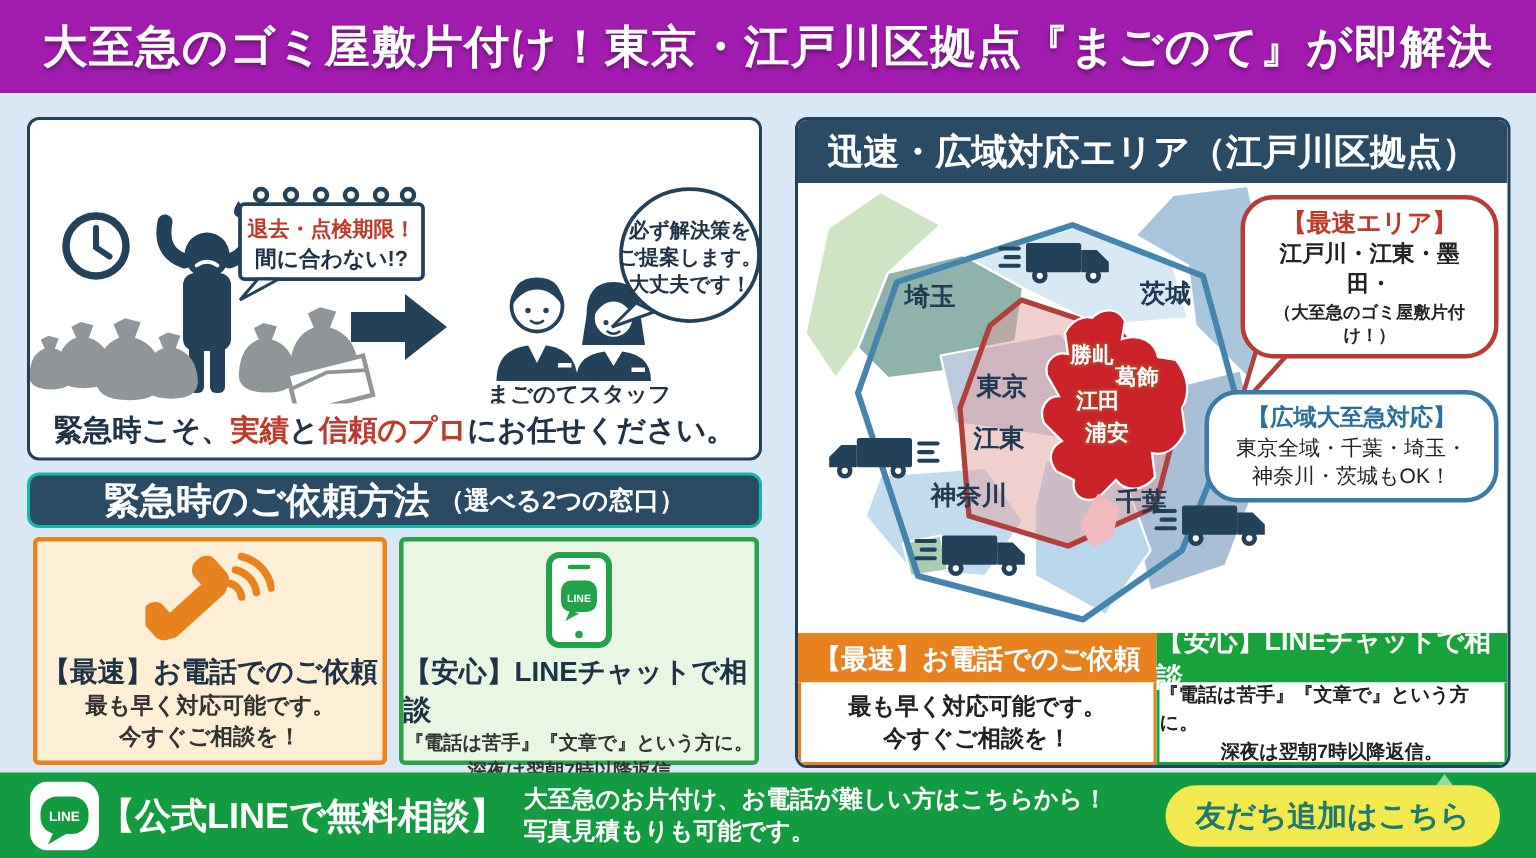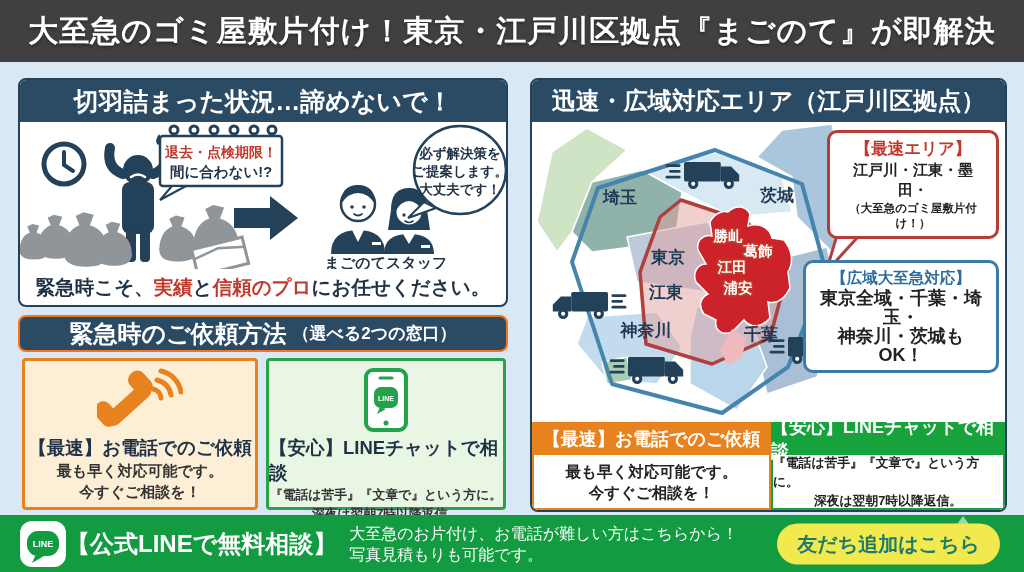--- a/index.html
+++ b/index.html
@@ -5,112 +5,109 @@
   html,body{margin:0;padding:0;}
   body{
     width:1024px;height:572px;position:relative;overflow:hidden;
     background:#d9e8f4;
     font-family:"Liberation Sans","DejaVu Sans",sans-serif;
     -webkit-font-smoothing:antialiased;
   }
   
   .banner{
     position:absolute;left:0;top:0;width:1024px;height:62px;
-    background:#404040;display:flex;align-items:center;justify-content:center;
+    background:#a21caf;display:flex;align-items:center;justify-content:center;
   }
   .banner-title{color:#fff;font-size:30px;font-weight:800;letter-spacing:1px;
     text-shadow:0 2px 3px rgba(0,0,0,.35);}
   
   .panel{position:absolute;background:#fff;border:2px solid #24415a;border-radius:8px;box-sizing:border-box;overflow:hidden;}
   .panel-head{height:42px;background:#2b4a63;display:flex;align-items:center;justify-content:center;}
   .panel-head span{color:#fff;font-weight:800;}
   
   #panel-situation{left:18px;top:78px;width:490px;height:229px;}
   #panel-situation .panel-head span{font-size:25px;}
   .situation-art{position:absolute;left:0;top:42px;width:486px;height:147px;}
   .situation-bottom{
     position:absolute;left:0;top:192px;width:100%;text-align:center;
     font-size:19.5px;font-weight:800;color:#1f3246;line-height:30px;
   }
   .red-em{color:#c0392b;}
   
   #panel-contact-head{
     position:absolute;left:18px;top:315px;width:490px;height:37px;
-    background:#2b4a63;border:2px solid #f97316;border-radius:8px;box-sizing:border-box;
+    background:#2b4a63;border:2px solid #14b8a6;border-radius:8px;box-sizing:border-box;
     display:flex;align-items:center;justify-content:center;gap:6px;
   }
   #panel-contact-head .main{color:#fff;font-weight:800;font-size:24px;}
   #panel-contact-head .sub{color:#fff;font-weight:800;font-size:17px;}
   .contact-box{
     position:absolute;top:358px;height:152px;border-radius:4px;box-sizing:border-box;
     display:flex;flex-direction:column;align-items:center;cursor:pointer;
   }
   #phone-box{left:22px;width:236px;background:#fdeed6;border:3px solid #e8821e;}
   #line-box{left:266px;width:240px;background:#e9f6e4;border:3px solid #2aa24a;}
   .contact-icon{margin-top:6px;height:66px;display:flex;align-items:center;justify-content:center;}
   .contact-title{font-size:18.5px;font-weight:800;color:#1f3246;margin-top:2px;}
   .contact-line{font-size:15px;font-weight:700;color:#333;line-height:21px;text-align:center;}
   #line-box .contact-line{font-size:12.8px;line-height:19px;}
   
   #panel-area{left:530px;top:78px;width:477px;height:434px;}
   #panel-area .panel-head span{font-size:24px;}
   .map-svg{position:absolute;left:0;top:42px;width:473px;height:304px;}
   .info-box{
-    position:absolute;background:#fff;border-radius:10px;box-sizing:border-box;
+    position:absolute;background:#fff;border-radius:22px;box-sizing:border-box;
     text-align:center;padding:5px 14px;
   }
   #fastest-box{right:6px;top:50px;width:172px;border:3px solid #b73b36;}
   #fastest-box .info-title{color:#c0392b;font-size:16.5px;font-weight:800;}
   #fastest-box .info-line{color:#222;font-size:15px;font-weight:800;line-height:20px;}
   #fastest-box .info-note{color:#222;font-size:11.5px;font-weight:700;margin-top:1px;}
   #wide-box{right:6px;top:180px;width:196px;border:3px solid #3c7ba6;}
   #wide-box .info-title{color:#2d6e9e;font-size:15.5px;font-weight:800;}
-  #wide-box .info-line{color:#222;font-size:18px;font-weight:700;line-height:19px;}
+  #wide-box .info-line{color:#222;font-size:14px;font-weight:400;line-height:19px;}
   .bar-col{position:absolute;bottom:0;height:88px;box-sizing:border-box;}
   #phone-bar{left:0;width:239px;}
   #line-bar{left:239px;width:234px;}
   .bar-head{height:33px;display:flex;align-items:center;justify-content:center;
     color:#fff;font-size:18px;font-weight:800;}
   #phone-bar .bar-head{background:#e8821e;}
   #line-bar .bar-head{background:#18a23c;}
   .bar-body{height:55px;display:flex;flex-direction:column;align-items:center;justify-content:center;background:#fff;box-sizing:border-box;}
   #phone-bar .bar-body{border:2px solid #e8821e;border-top:none;}
   #line-bar .bar-body{border:2px solid #18a23c;border-top:none;}
   #phone-bar .bar-line{font-size:15.5px;font-weight:800;color:#222;line-height:21px;}
   #line-bar .bar-line{font-size:12.8px;font-weight:800;color:#222;line-height:19px;}
   
   .footer{
     position:absolute;left:0;top:515px;width:1024px;height:57px;background:#129b40;
     display:flex;align-items:center;
   }
   .footer-logo{margin-left:20px;flex:0 0 auto;}
   .footer-title{color:#fff;font-size:24px;font-weight:800;white-space:nowrap;}
-  .footer-text{margin-left:12px;color:#fff;font-size:16px;font-weight:400;line-height:21px;white-space:nowrap;}
+  .footer-text{margin-left:12px;color:#fff;font-size:16px;font-weight:700;line-height:21px;white-space:nowrap;}
   .footer-btn{
     position:absolute;right:24px;top:50%;transform:translateY(-50%);
     background:#f2e94e;color:#1c7a6e;font-size:20px;font-weight:800;
     padding:7px 20px;border-radius:22px;border:none;cursor:pointer;white-space:nowrap;
   }
   .footer-arrow{
     position:absolute;right:50px;top:1px;width:0;height:0;
     border-left:11px solid transparent;border-right:11px solid transparent;
     border-bottom:15px solid #a9dcb4;opacity:.9;
   }
 </style>
 </head>
 <body>
 
 <div class="banner">
   <span class="banner-title">大至急のゴミ屋敷片付け！東京・江戸川区拠点『まごのて』が即解決</span>
 </div>
 
 <div class="panel" id="panel-situation">
-  <div class="panel-head">
-    <span>切羽詰まった状況…諦めないで！</span>
-  </div>
 
   <svg class="situation-art" viewBox="0 0 486 147">
 
     <g>
       <circle cx="44" cy="42" r="20" fill="none" stroke="#24415a" stroke-width="5"></circle>
       <path d="M44 30 V43 L53 49" stroke="#24415a" stroke-width="4" fill="none" stroke-linecap="round"></path>
     </g>
 
     <g fill="#24415a">
       <path d="M103 52 Q86 46 90 26" stroke="#24415a" stroke-width="10" fill="none" stroke-linecap="round"></path>

